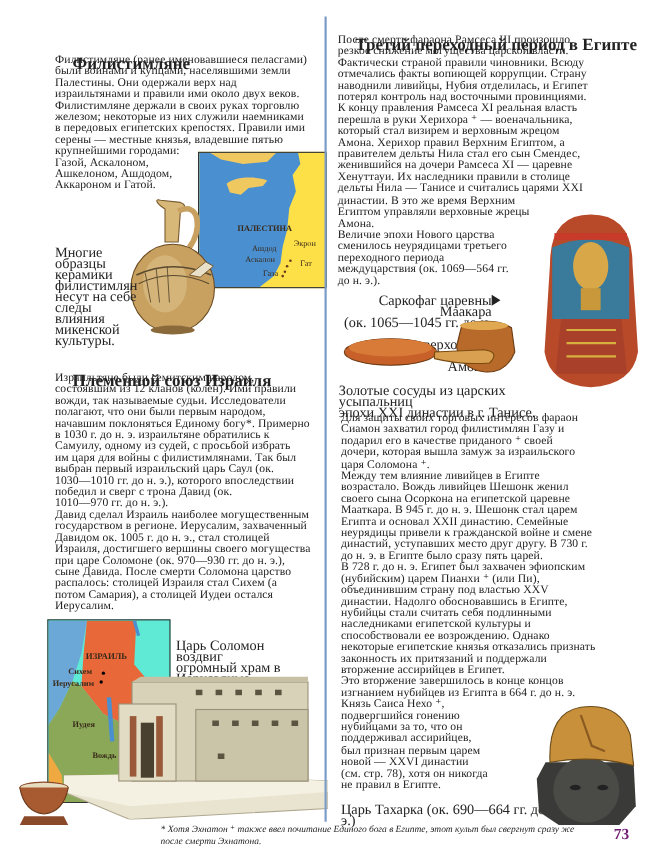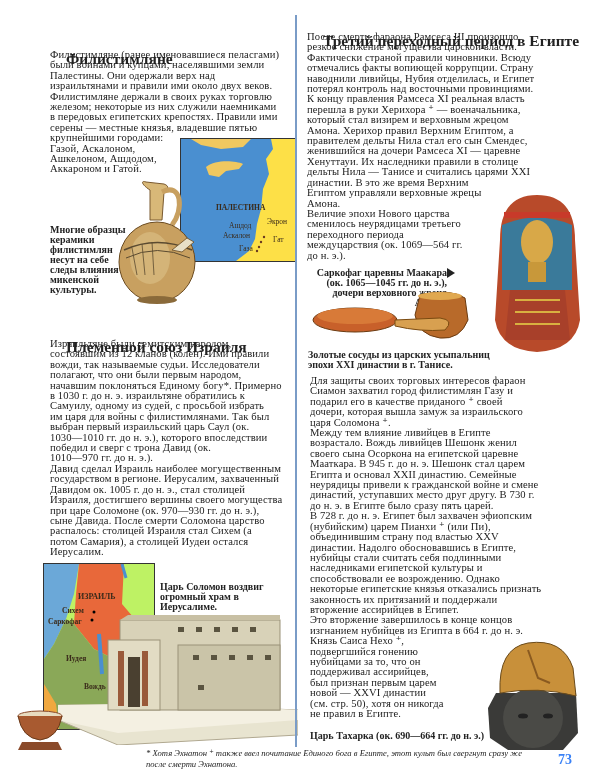--- a/index.html
+++ b/index.html
@@ -4,24 +4,24 @@
   <style>
     html, body { margin: 0; padding: 0; }
     body {
       width: 600px; height: 780px; background: #ffffff; position: relative; overflow: hidden;
       font-family: "Liberation Serif", "DejaVu Serif", serif; color: #1c1c1c;
     }
     .abs { position: absolute; }
     .h2 { font-weight: bold; font-size: 15.5px; line-height: 17px; margin: 16px; color: #222; }
     .body-text { font-size: 10.6px; line-height: 10.4px; color: #222; letter-spacing: 0.1px; }
     .body-text p { margin: 0; white-space: pre-line; }
-    .caption { font-weight: bold; font-size: 10px; line-height: 10px; color: #222; white-space: pre-line; }
+    .caption { font-weight: normal; font-size: 13px; line-height: 10px; color: #222; white-space: pre-line; }
     .divider { position: absolute; left: 295px; top: 15px; width: 2px; height: 732px; background: #7a9cc7; }
     .footnote { font-style: italic; font-size: 8.6px; line-height: 10.5px; color: #222; white-space: pre-line; }
-    .page-num { font-weight: bold; font-size: 14px; color: #3b82f6; }
+    .page-num { font-weight: bold; font-size: 14px; color: #701a75; }
     .map-label { position: absolute; font-size: 7.5px; font-weight: bold; color: #3a2a1a; }
     svg { display: block; }
   </style>
 </head>
 <body>
 
 <h2 class="h2 abs" style="left:50px; top:34px;">Филистимляне</h2>
 <div class="body-text abs" style="left:50px; top:50px; width:245px;">
   <p>Филистимляне (ранее именовавшиеся пеласгами)
 были воинами и купцами, населявшими земли
@@ -94,34 +94,34 @@
 государством в регионе. Иерусалим, захваченный
 Давидом ок. 1005 г. до н. э., стал столицей
 Израиля, достигшего вершины своего могущества
 при царе Соломоне (ок. 970—930 гг. до н. э.),
 сыне Давида. После смерти Соломона царство
 распалось: столицей Израиля стал Сихем (а
 потом Самария), а столицей Иудеи остался
 Иерусалим.</p>
 </div>
 
-<div class="abs" style="left:43px; top:563px; width:110px; height:165px; border:1.5px solid #333; overflow:hidden; background:#bef264;">
+<div class="abs" style="left:43px; top:563px; width:110px; height:165px; border:1.5px solid #333; overflow:hidden; background:#5eead4;">
   <svg width="110" height="165" viewBox="0 0 110 165">
     <path d="M0 0 L35 0 L30 30 L22 55 L10 80 L0 95 Z" fill="#6ba8d8"></path>
     <path d="M35 0 L80 0 L78 40 L95 60 L95 90 L70 95 L50 85 L30 60 L32 30 Z" fill="#e8683a"></path>
     <path d="M0 95 L10 80 L22 55 L30 60 L50 85 L70 95 L75 130 L60 165 L0 165 Z" fill="#8aa858"></path>
     <path d="M0 120 L0 165 L15 165 L12 140 Z" fill="#f0a840"></path>
     <path d="M55 70 L58 110" stroke="#4a8fd0" stroke-width="4"></path>
     <path d="M78 0 L82 14" stroke="#4a8fd0" stroke-width="3"></path>
     <circle cx="50" cy="48" r="1.5" fill="#000"></circle>
       <circle cx="48" cy="56" r="1.5" fill="#000"></circle>
   </svg>
   <span class="map-label" style="left:34px; top:28px; font-size:8px;">ИЗРАИЛЬ</span>
   <span class="map-label" style="left:18px; top:42px;">Сихем</span>
-  <span class="map-label" style="left:4px; top:53px;">Саркофаг</span>
+  <span class="map-label" style="left:4px; top:53px;">Иерусалим</span>
   <span class="map-label" style="left:75px; top:77px;">Моав</span>
   <span class="map-label" style="left:22px; top:90px;">Иудея</span>
   <span class="map-label" style="left:40px; top:118px;">Вождь</span>
 </div>
 
 <div class="caption abs" style="left:160px; top:582px; width:120px;">Царь Соломон воздвиг
 огромный храм в
 Иерусалиме.</div>
 
 <div class="abs" style="left:58px; top:615px; width:240px; height:130px;">
@@ -242,21 +242,21 @@
 законность их притязаний и поддержали
 вторжение ассирийцев в Египет.</p>
   <p>Это вторжение завершилось в конце концов
 изгнанием нубийцев из Египта в 664 г. до н. э.</p>
   <p>Князь Саиса Нехо ⁺,
 подвергшийся гонению
 нубийцами за то, что он
 поддерживал ассирийцев,
 был признан первым царем
 новой — XXVI династии
-(см. стр. 50), хотя он никогда
+(см. стр. 78), хотя он никогда
 не правил в Египте.</p>
 </div>
 
 <div class="caption abs" style="left:310px; top:731px; width:200px;">Царь Тахарка (ок. 690—664 гг. до н. э.)</div>
 
 <div class="abs" style="left:478px; top:638px; width:110px; height:115px;">
   <svg width="110" height="115" viewBox="0 0 110 115">
     <path d="M18 55 L10 70 L12 100 L30 112 L85 112 L100 95 L98 55 Z" fill="#3a3a38"></path>
     <ellipse cx="55" cy="80" rx="30" ry="30" fill="#4a4a46"></ellipse>
     <path d="M22 55 Q20 10 50 5 Q85 0 95 30 L98 58 Q60 48 22 55 Z" fill="#c8903a" stroke="#6a4a1a"></path>

